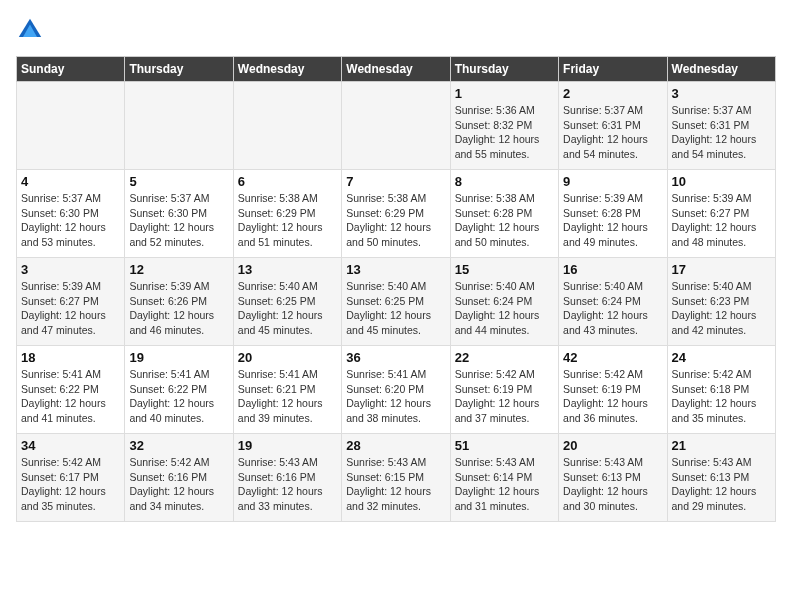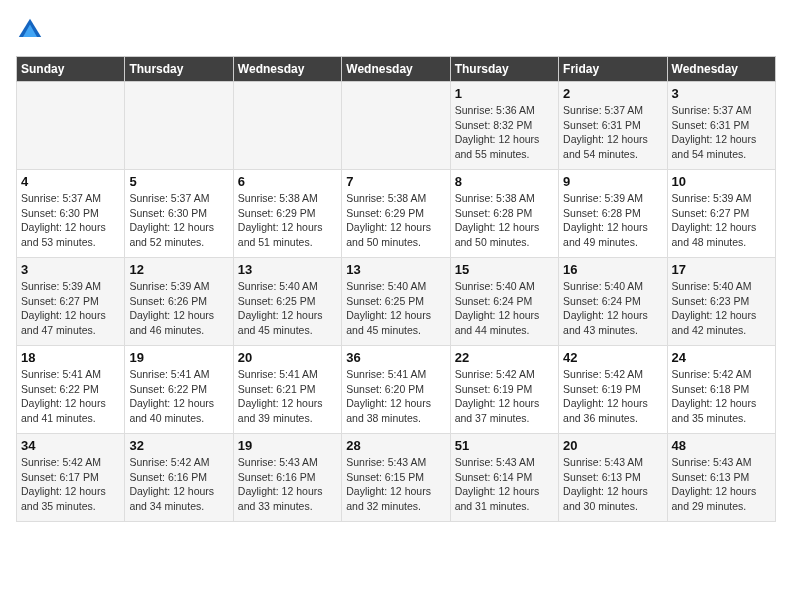--- a/index.html
+++ b/index.html
@@ -333,21 +333,21 @@
 and 31 minutes.</div>
         </td>
         <td>
           <div class="day-num">20</div>
           <div class="day-info" style="white-space: pre-line;">Sunrise: 5:43 AM
 Sunset: 6:13 PM
 Daylight: 12 hours
 and 30 minutes.</div>
         </td>
         <td>
-          <div class="day-num">48</div>
+          <div class="day-num">21</div>
           <div class="day-info" style="white-space: pre-line;">Sunrise: 5:43 AM
 Sunset: 6:13 PM
 Daylight: 12 hours
 and 29 minutes.</div>
         </td>
       </tr>
     </tbody>
 </table>
 
 </body></html>

